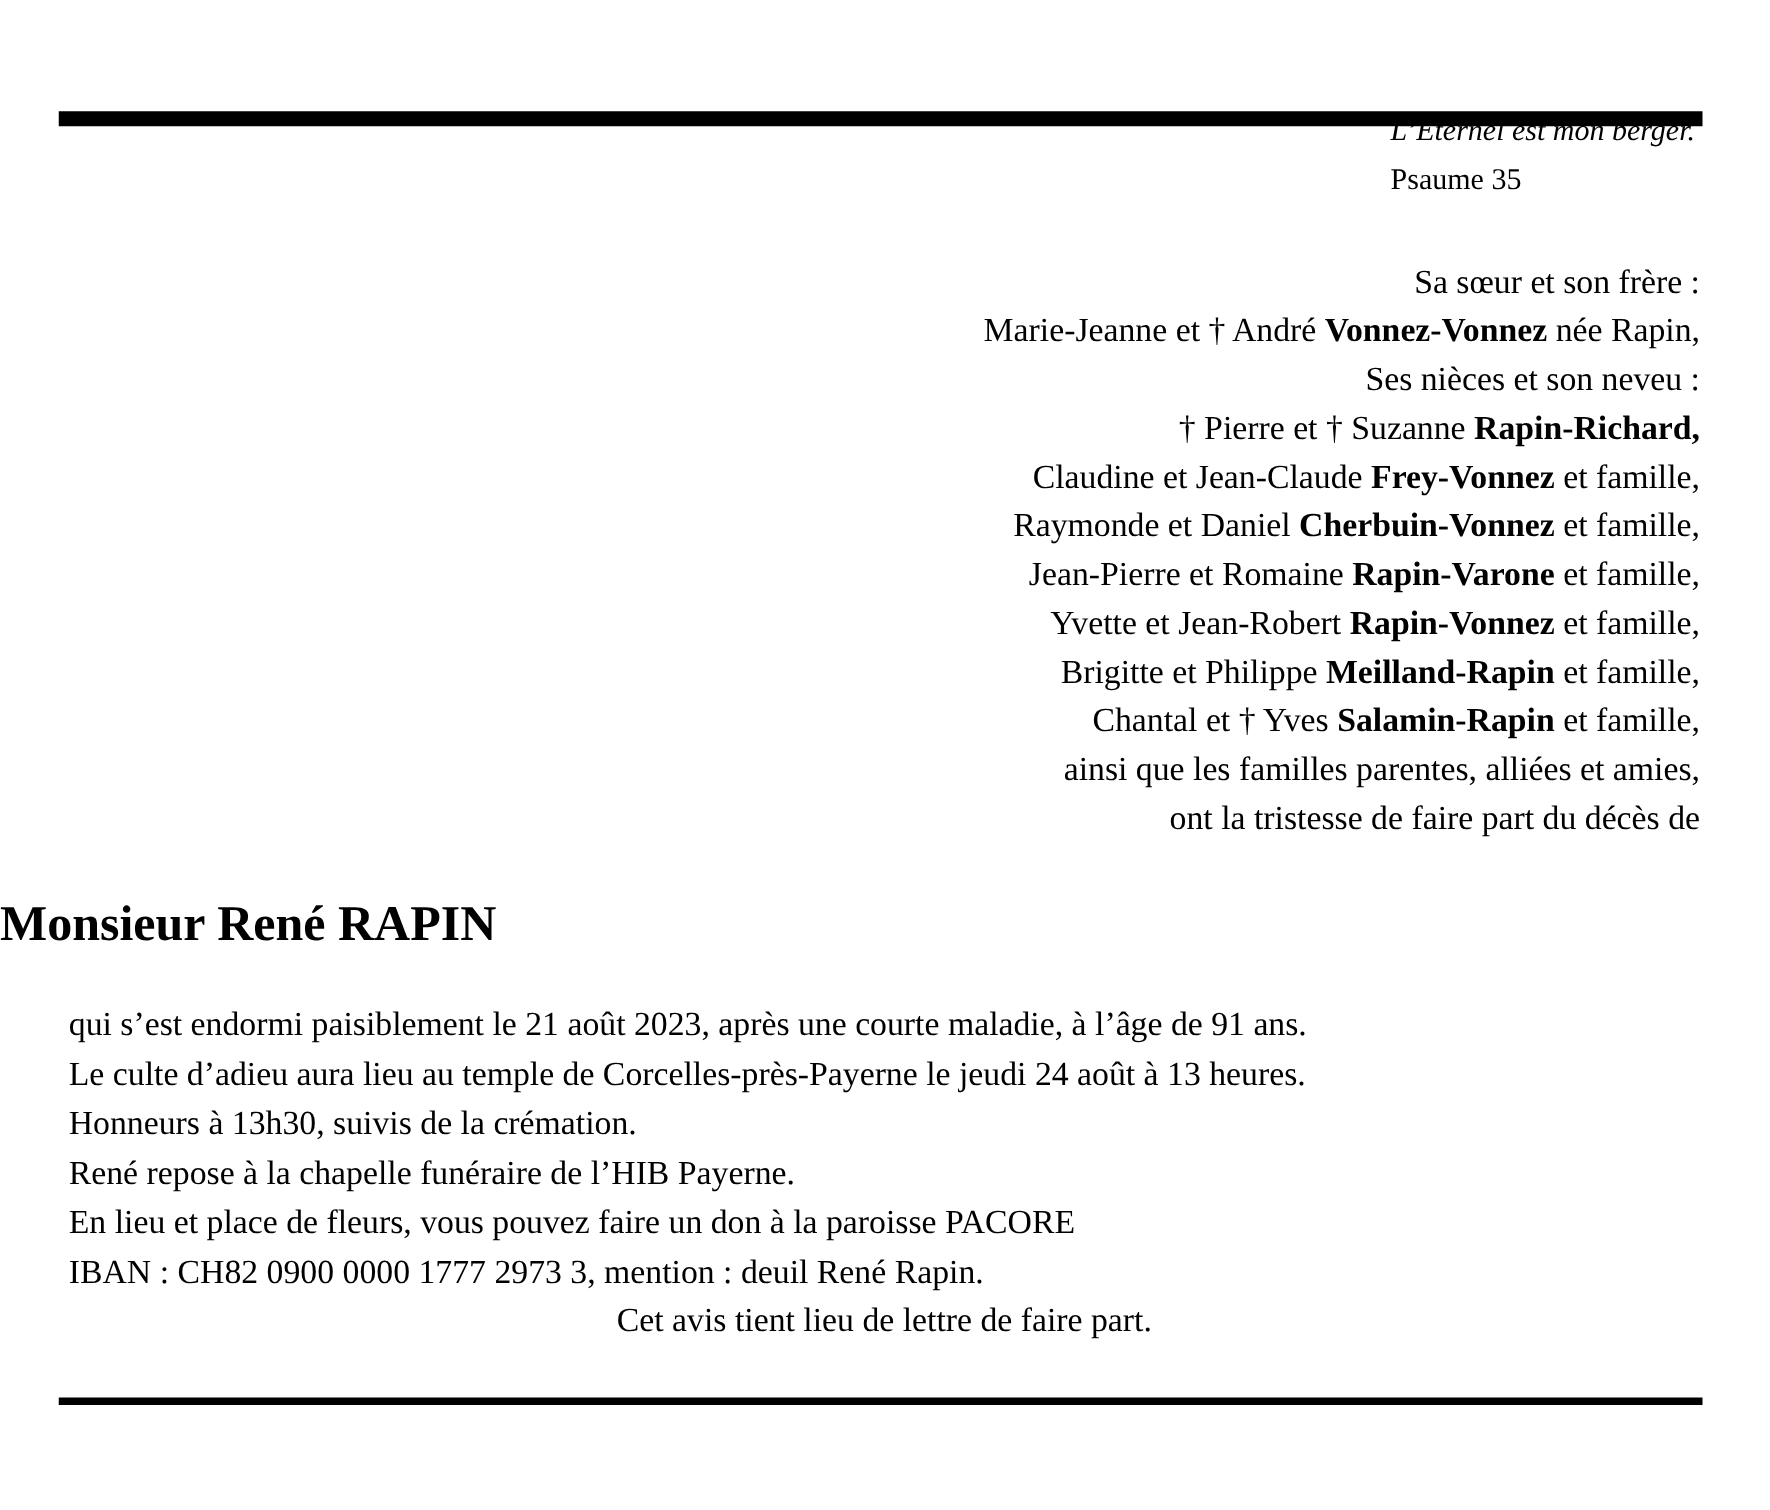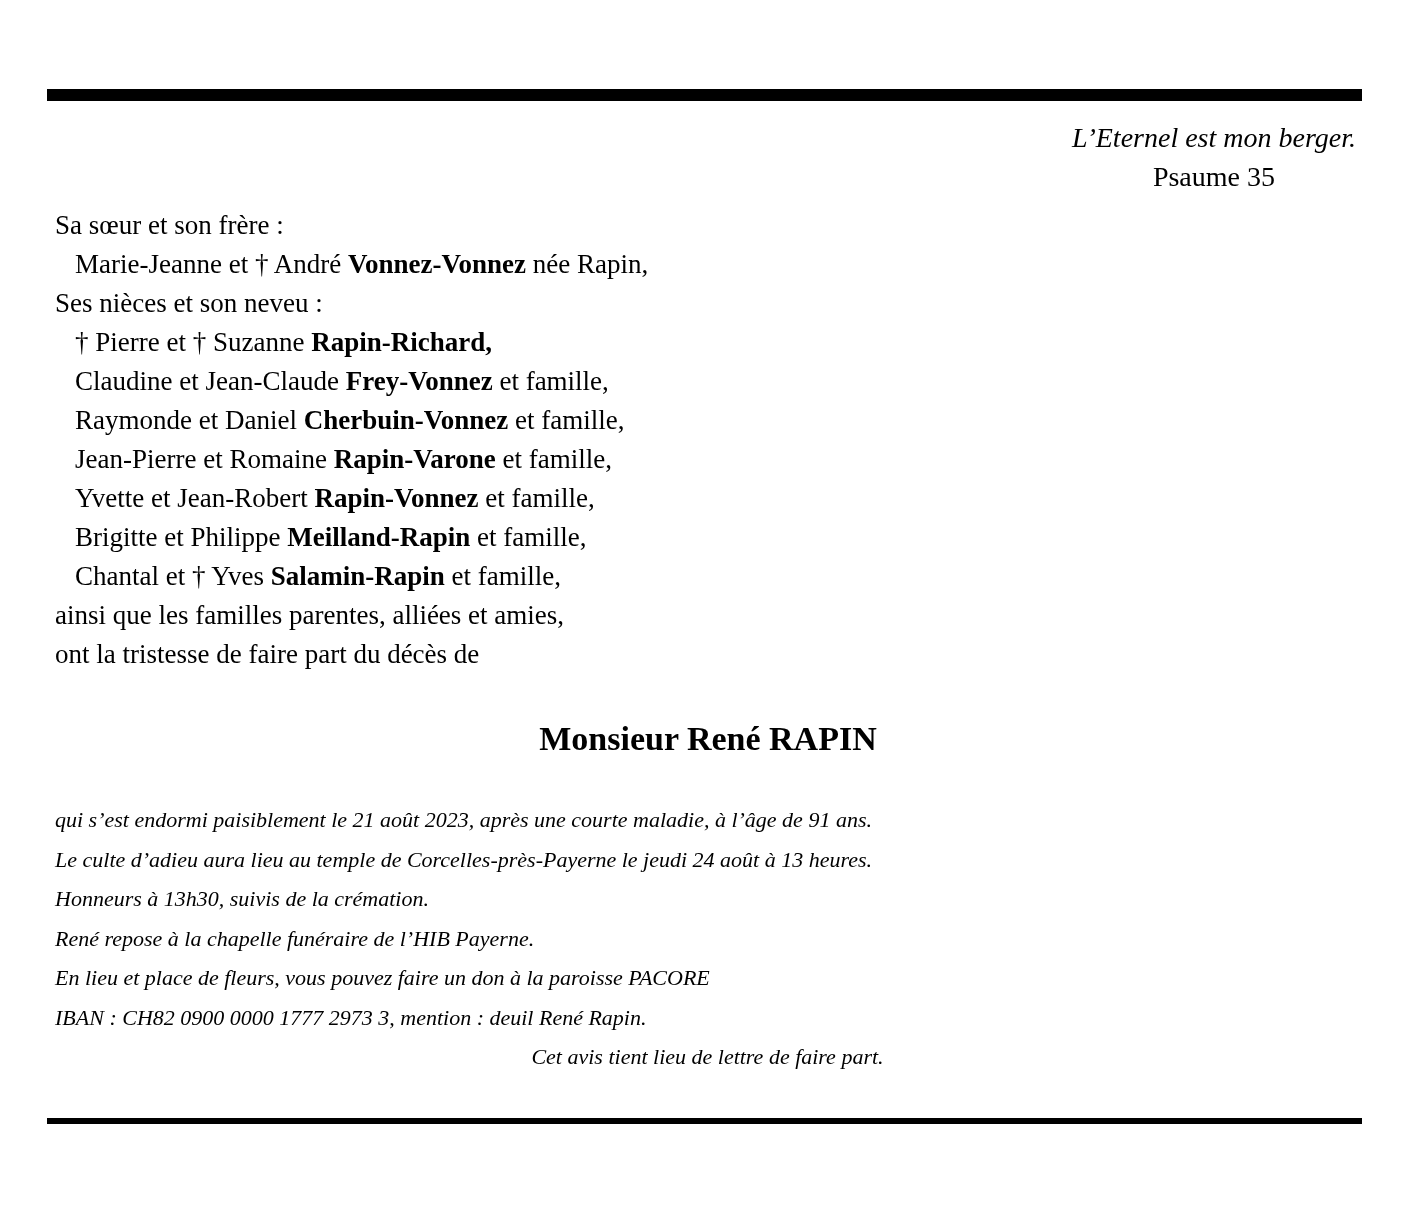--- a/index.html
+++ b/index.html
@@ -24,56 +24,55 @@
     height: 12px;
   }
   .rule-bottom {
     left: 47px;
     top: 1118px;
     width: 1315px;
     height: 6px;
   }
   .quote-block {
     position: absolute;
-    top: 118px;
+    top: 86px;
     right: 60px;
-    text-align: center;
-    font-size: 28px;
+    text-align: left;
+    font-size: 24px;
     line-height: 39px;
   }
   .quote-line1 { font-style: italic; }
   .quote-line2 { font-style: normal; }
   .family-block {
     position: absolute;
     left: 55px;
     top: 206px;
     right: 56px;
     font-size: 27px;
     line-height: 39px;
+    text-align: right;
   }
   .details-block {
     position: absolute;
     left: 55px;
     top: 800px;
     right: 56px;
-    font-size: 22px;
+    font-size: 27px;
     line-height: 39.5px;
-    font-style: italic;
   }
   .doc-line { white-space: pre-wrap; }
   .doc-line.indent { padding-left: 20px; }
   .doc-line.center { text-align: center; }
   .bold { font-weight: bold; }
   .main-title {
     position: absolute;
     left: 0;
     right: 0;
     top: 712px;
-    text-align: center;
-    font-size: 34px;
+    font-size: 40px;
     font-weight: bold;
     line-height: 54px;
   }
 </style>
 </head>
 <body>
 
 <div class="page">
 
   <div class="rule rule-top"></div>

